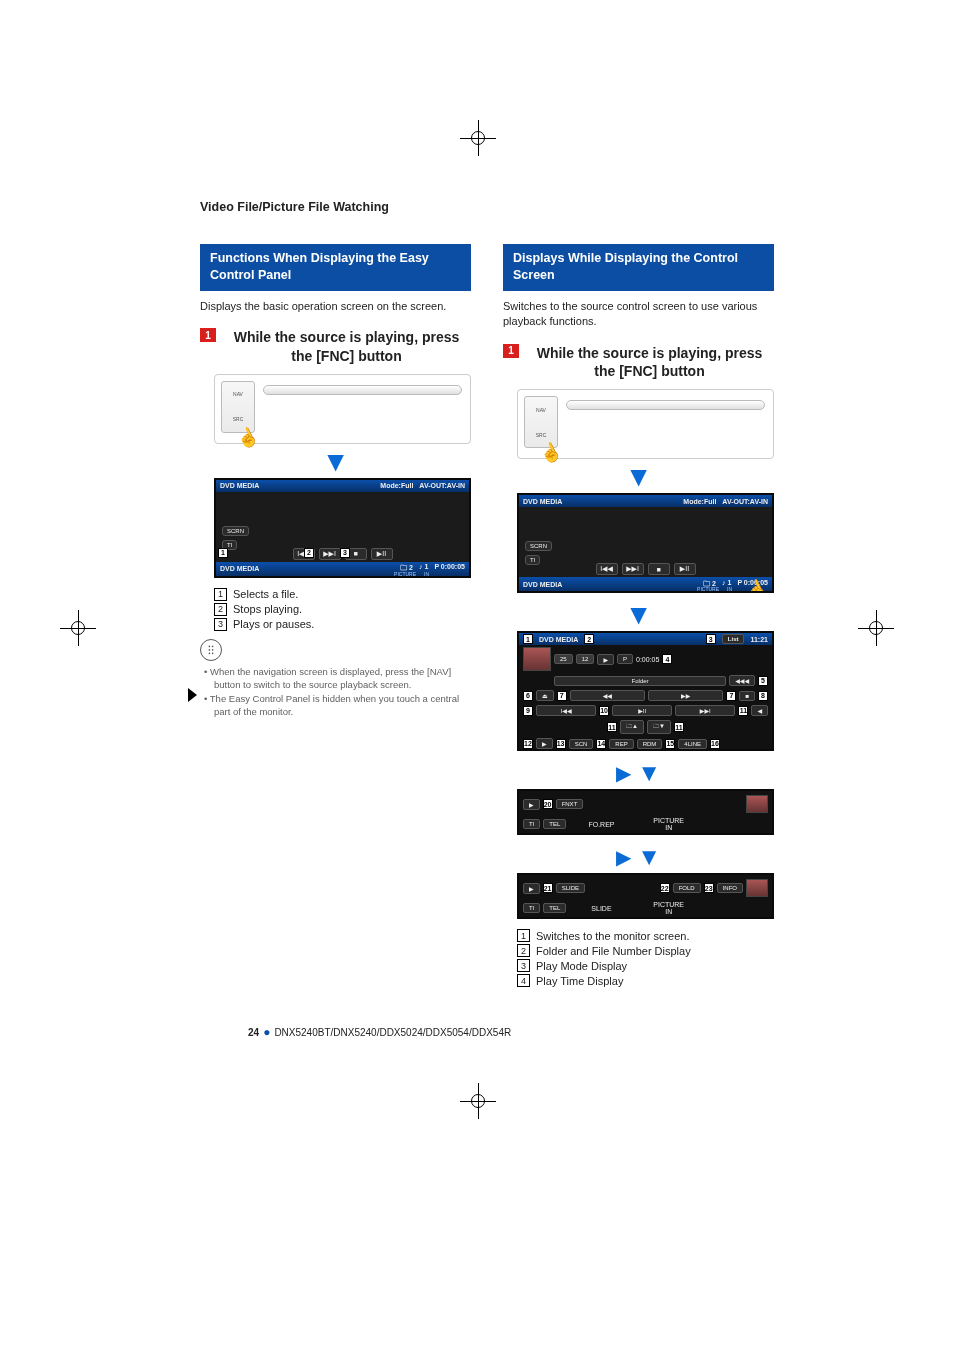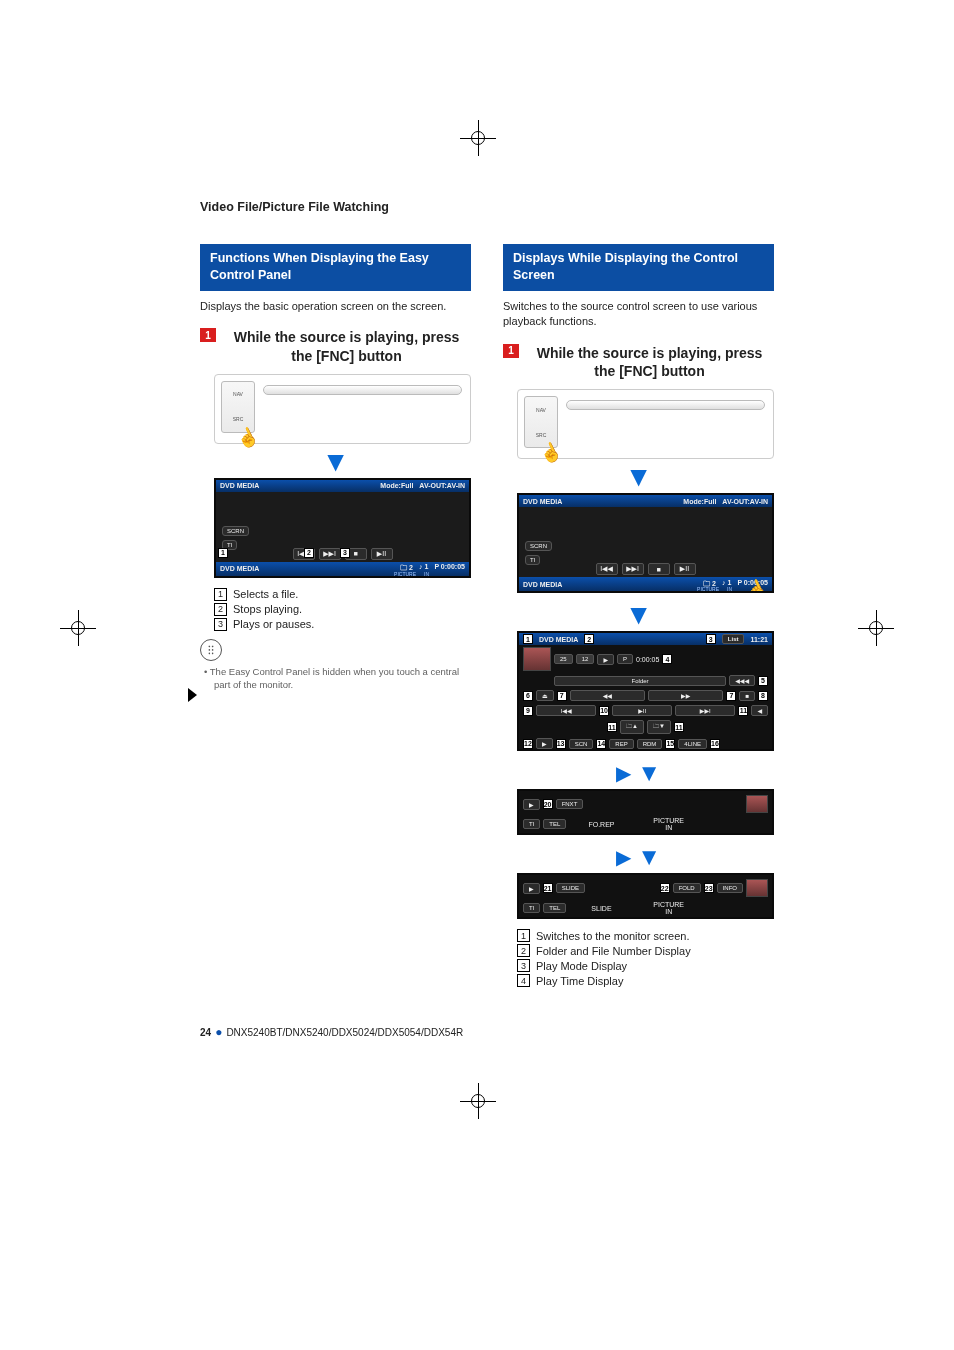--- a/index.html
+++ b/index.html
@@ -173,21 +173,21 @@
   .screen.short { height: 46px; }
   .arrow-split { display:flex; justify-content:center; align-items:center; gap:6px; margin:2px 0; }
   .arrow-split .play { color:#0a6bd6; font-size:20px; }
   .arrow-split .down { color:#0a6bd6; font-size:24px; }
 
   .footer {
     font-size: 10px; font-weight:400;
     margin-top: 30px;
     display:flex; align-items:center; gap:4px;
   }
-  .footer .pnum { font-weight:700; }
+  .footer .pnum { font-weight:700;margin-left:48px; }
   .footer .dot { color:#0b4faa; font-size:12px; }
   .cross { position:absolute; width:36px; height:36px; }
   .cross::before, .cross::after {
     content:""; position:absolute; background:#000;
   }
   .cross::before { left:0; right:0; top:50%; height:1px; }
   .cross::after  { top:0; bottom:0; left:50%; width:1px; }
   .cross .circ {
     position:absolute; left:50%; top:50%; width:14px; height:14px;
     border:1px solid #000; border-radius:50%;
@@ -280,20 +280,21 @@
           <div>Stops playing.</div>
         </div>
         <div class="legend-row">
           <div class="legend-num">3</div>
           <div>Plays or pauses.</div>
         </div>
       </div>
 
       <div class="note-icon">⁝⁝</div>
       <ul class="notes">
+        <li>When the navigation screen is displayed, press the [NAV] button to switch to the source playback screen.</li>
         <li>The Easy Control Panel is hidden when you touch a central part of the monitor.</li>
       </ul>
     </div>
 
     <div class="col">
       <div class="blue-box">Displays While Displaying the Control Screen</div>
       <div class="intro">Switches to the source control screen to use various playback functions.</div>
 
       <div class="step">
         <div class="step-num">1</div>

